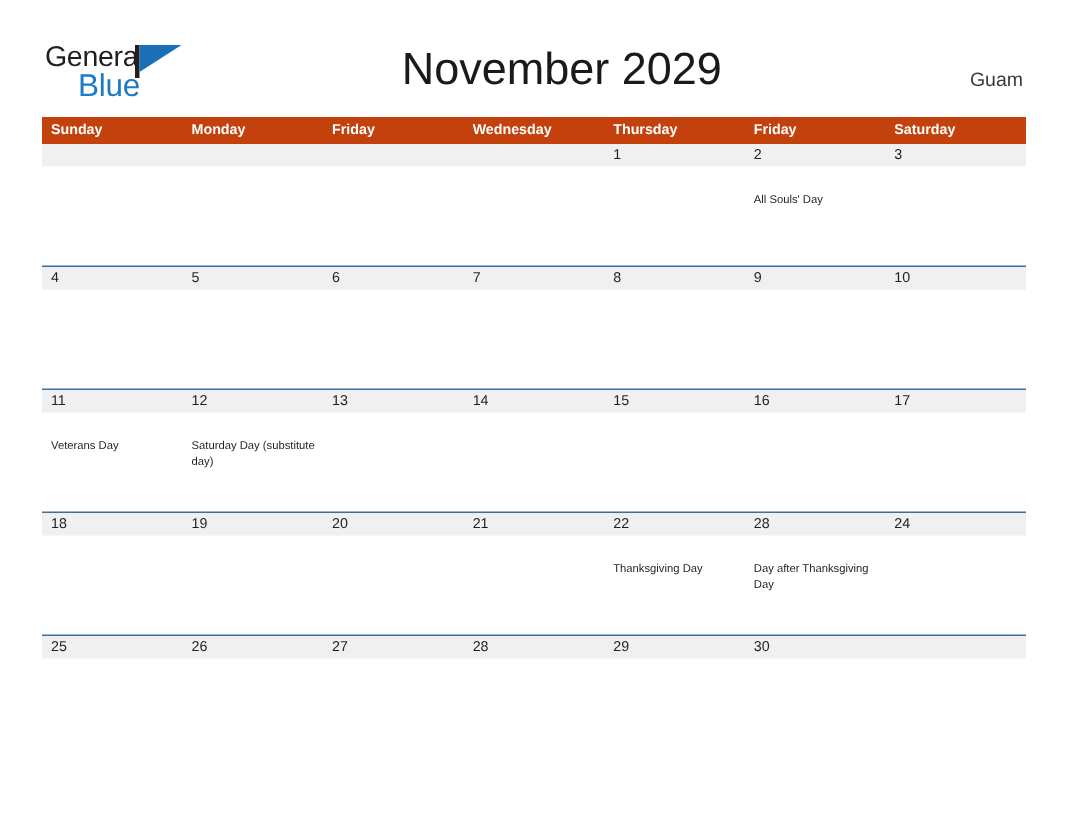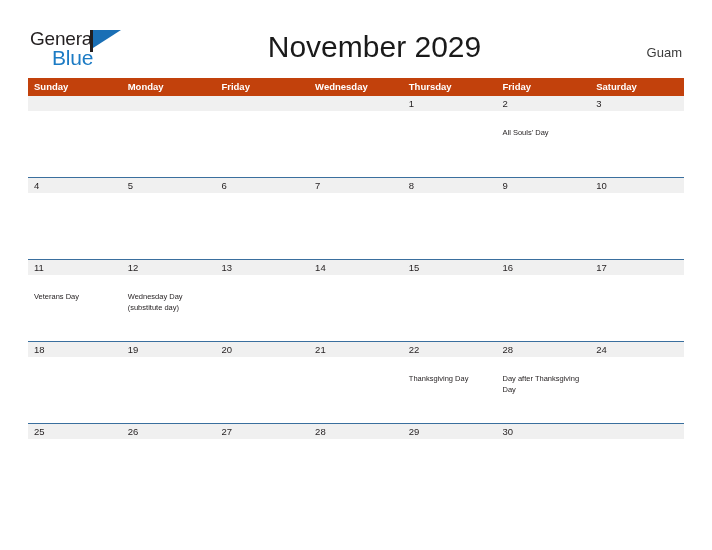--- a/index.html
+++ b/index.html
@@ -249,21 +249,21 @@
         <div class="week-cells">
           <div class="day-cell">
             <div class="day-number">11</div>
             <div class="day-events">
               <div class="event">Veterans Day</div>
             </div>
           </div>
           <div class="day-cell">
             <div class="day-number">12</div>
             <div class="day-events">
-              <div class="event">Wednesday Day (substitute day)</div>
+              <div class="event">Saturday Day (substitute day)</div>
             </div>
           </div>
           <div class="day-cell">
             <div class="day-number">13</div>
           </div>
           <div class="day-cell">
             <div class="day-number">14</div>
           </div>
           <div class="day-cell">
             <div class="day-number">15</div>

